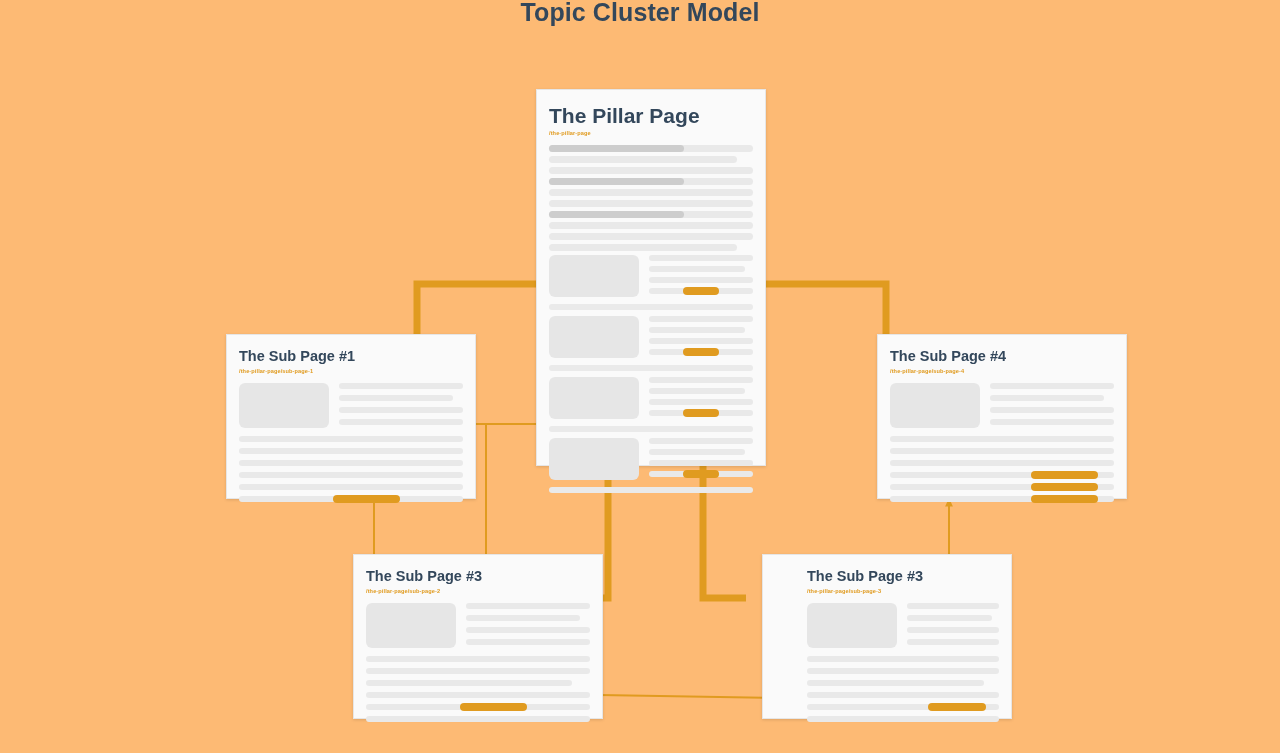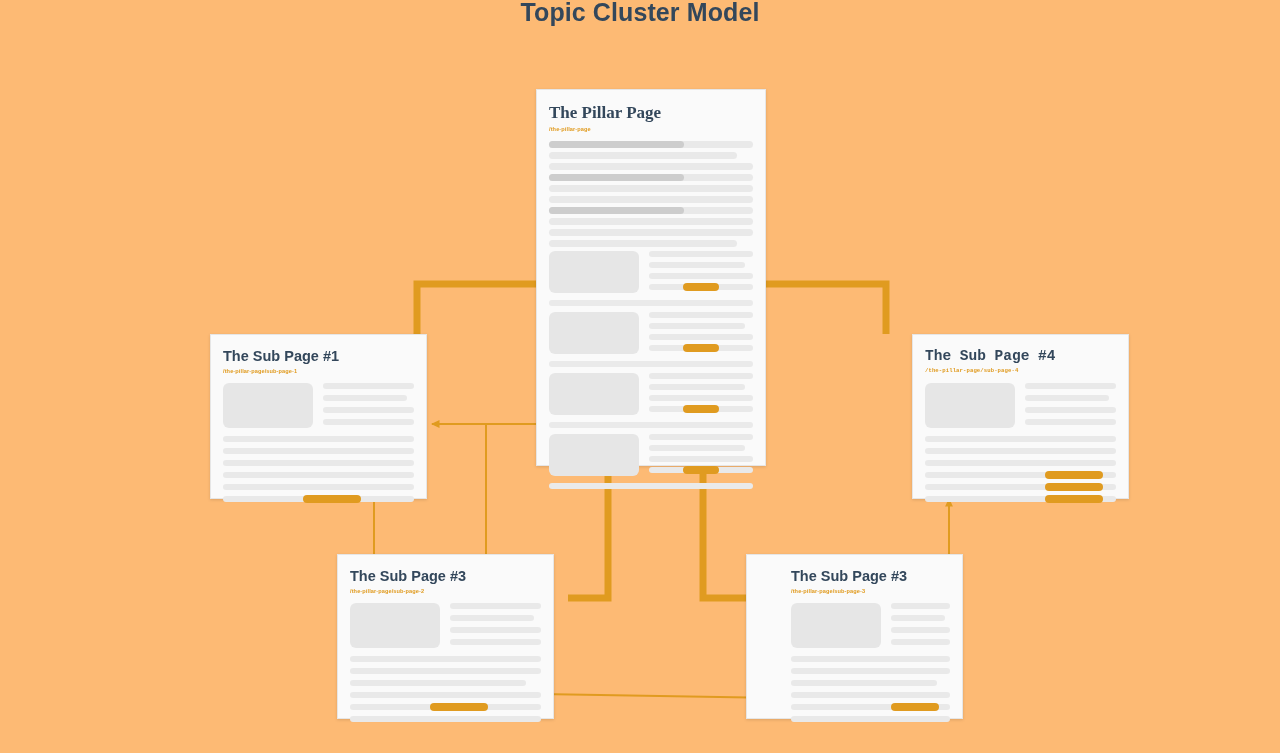--- a/index.html
+++ b/index.html
@@ -55,21 +55,21 @@
   .card-inner {
     padding: 14px 12px 10px 12px;
   }
   .card-title {
     font-size: 14.5px;
     font-weight: bold;
     color: #33475b;
     margin: 0 0 3px 0;
     line-height: 1.1;
   }
-  .card.pillar .card-title { font-size: 17px; font-family: Liberation Serif, serif; }
+  .card.pillar .card-title { font-size: 21px; }
   .card-url {
     font-size: 5.6px;
     font-weight: bold;
     color: #e09b20;
     margin: 0 0 9px 0;
     line-height: 1.1;
     letter-spacing: 0.1px;
   }
 
   
@@ -125,23 +125,23 @@
     width: 230px;
     height: 377px;
   }
   .pillar .ln { margin-bottom: 4px; }
   .pillar .thumb { width: 90px; height: 42px; }
   .pillar .row .ln { height: 6px; margin-bottom: 5px; }
   .pillar .row .ln.has-link::after { left: 33%; width: 34%; height: 8px; }
   .pillar .sep { height: 6px; background:#eaeaea; border-radius:4px; margin-bottom:6px; }
 
   
-  .card.sub { width: 217px; height: 165px; }
+  .card.sub { width: 250px; height: 165px; margin-left: 16px; }
   .card.sub1 { left: 210px; top: 334px; }
-  .card.sub4 { left: 912px; top: 334px; font-family: Liberation Mono, monospace; }
+  .card.sub4 { left: 861px; top: 334px; }
   .card.sub2 { left: 337px; top: 554px; }
   .card.sub3 { left: 746px; top: 554px; padding-left: 32px; }
 
   .sub .thumb { width: 90px; height: 45px; }
   .sub .row .ln { height: 6px; margin-bottom: 6px; }
   .sub .ln { height: 6px; margin-bottom: 6px; }
   .sub .ln.has-link::after { height: 8px; }
   .sub .ln.link-center::after { left: 42%; width: 30%; }
   .sub .ln.link-right::after  { left: 63%; width: 30%; }
   .sub .ln.link-right2::after { left: 63%; width: 30%; }

